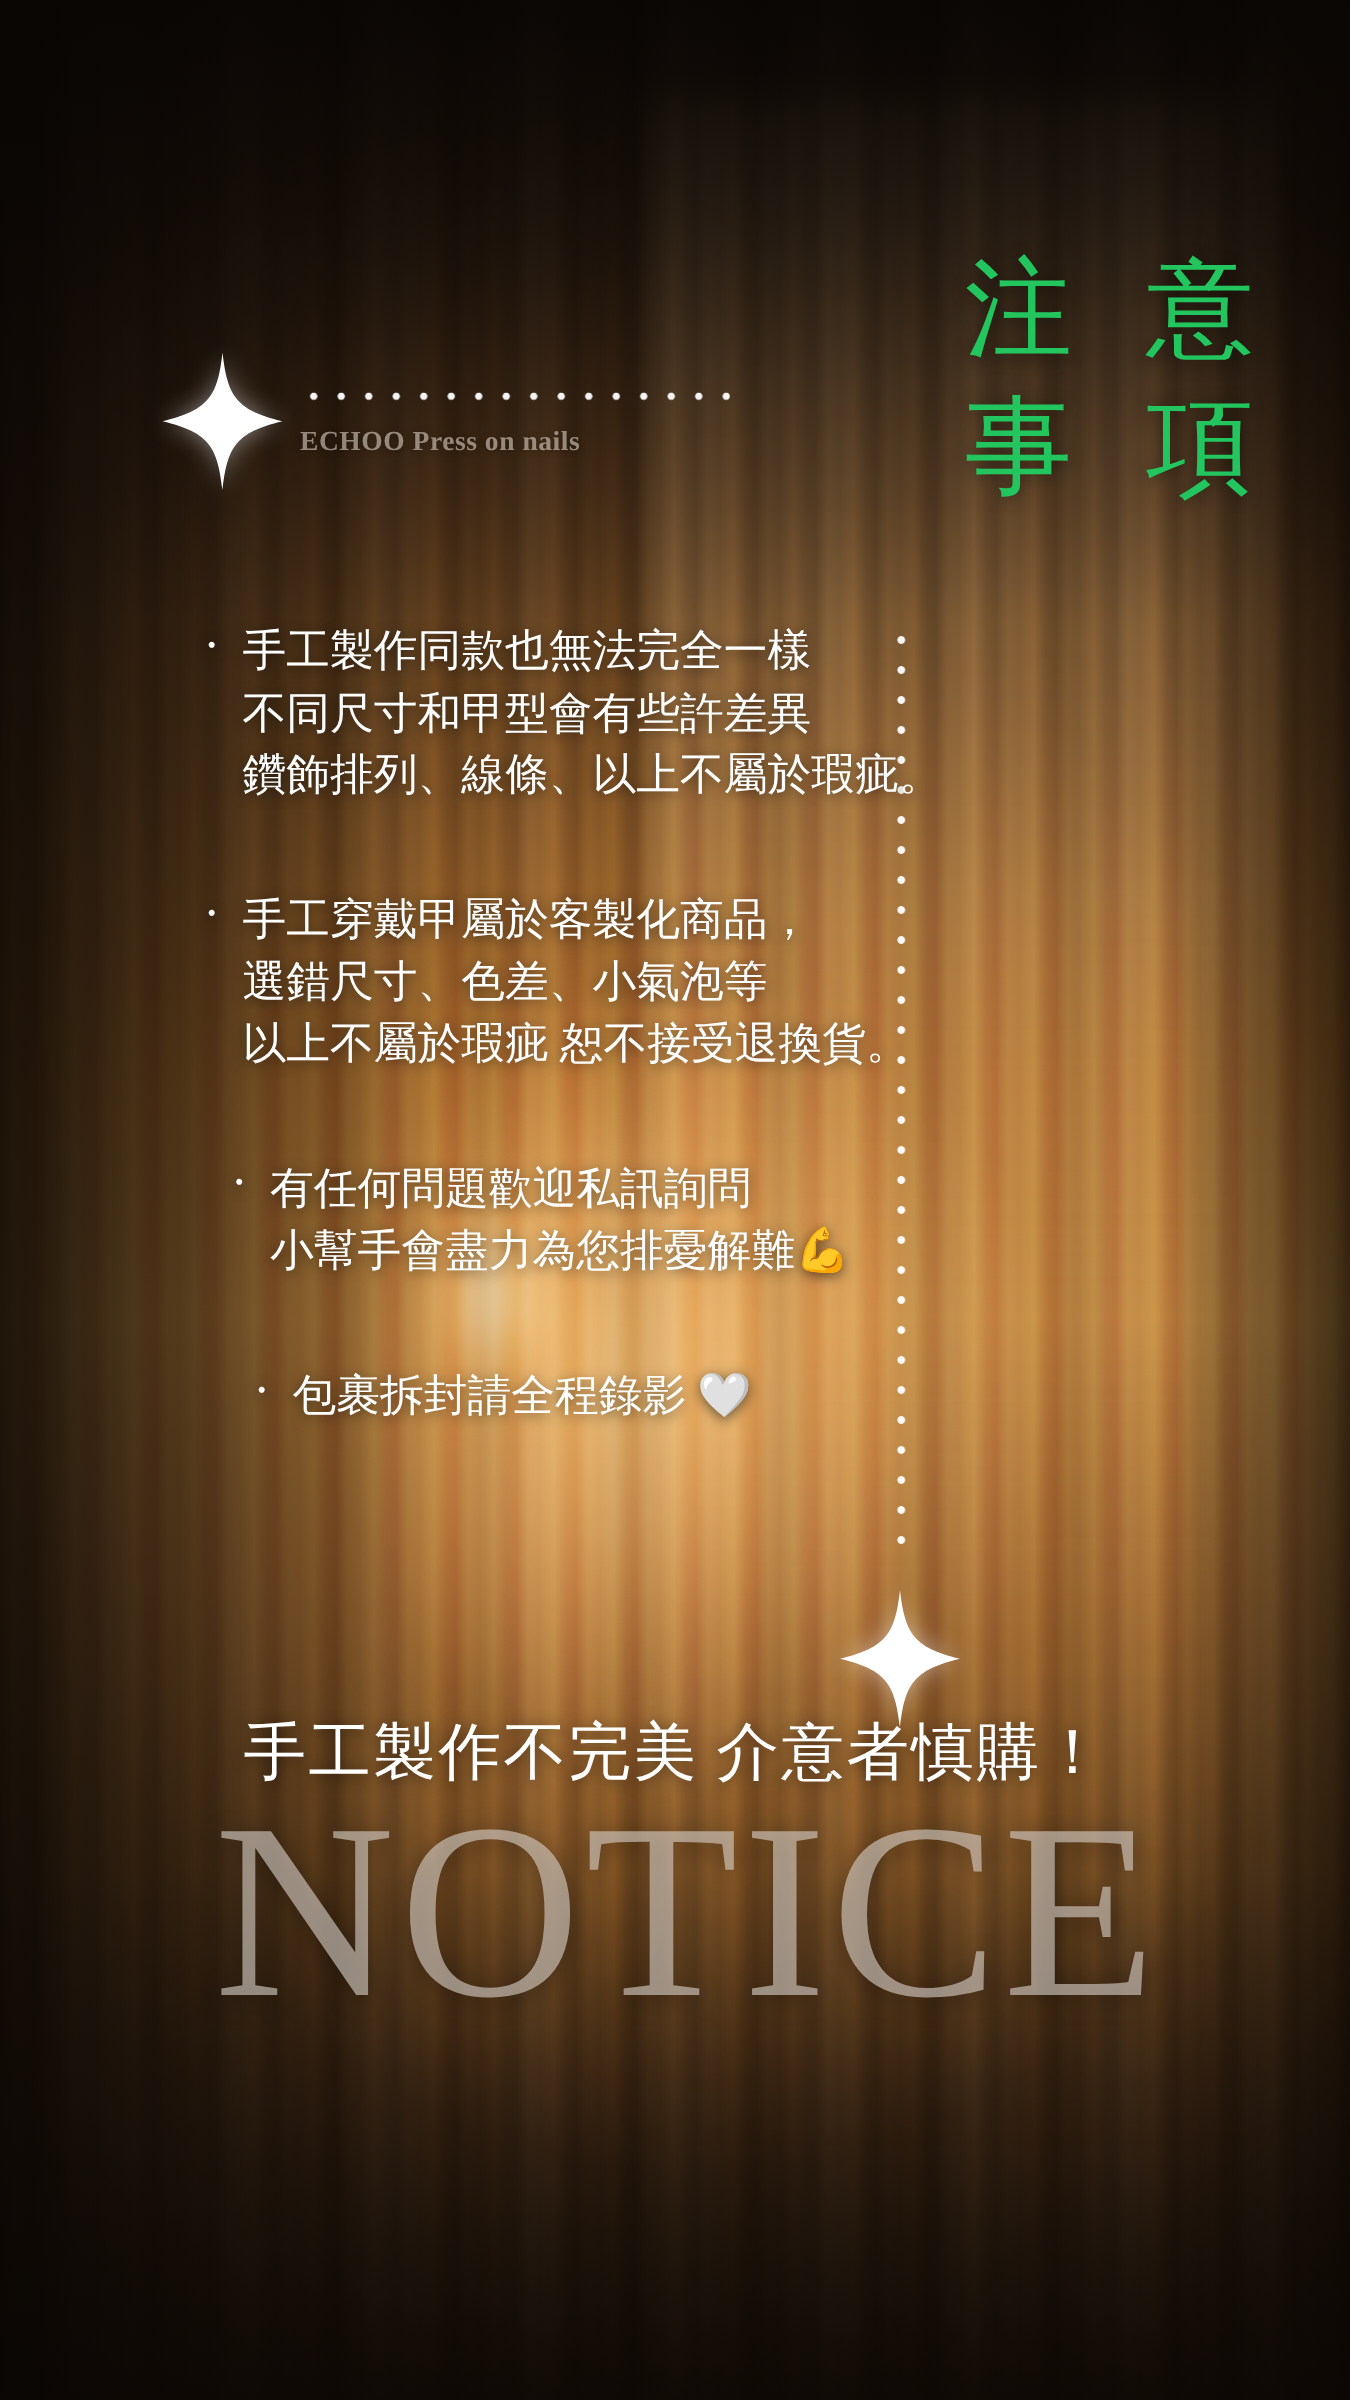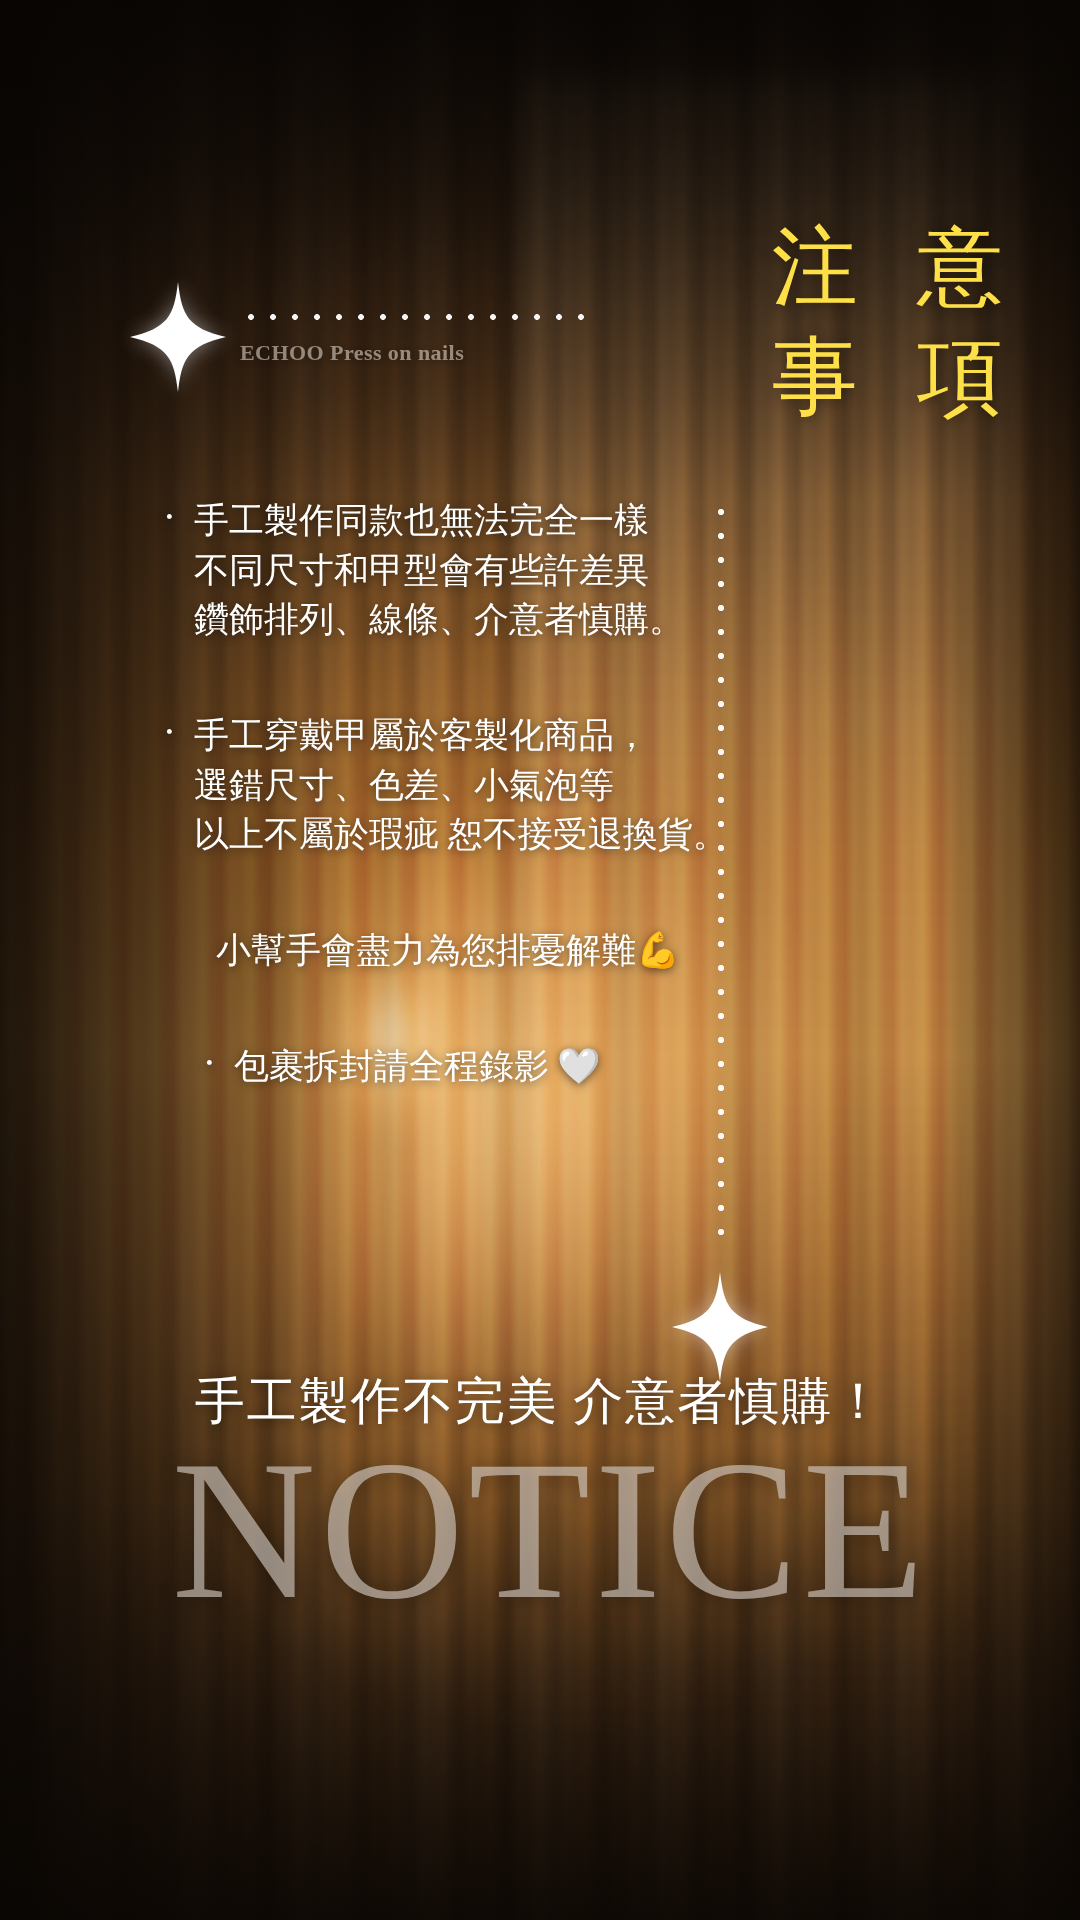--- a/index.html
+++ b/index.html
@@ -130,24 +130,23 @@
   
   .title-block {
     position: absolute;
     right: 58px;
     top: 192px;
     text-align: right;
     letter-spacing: 0.22em;
     line-height: 1.28;
     font-size: 86px;
     font-weight: 400;
-    color: #fde047;
+    color: #22c55e;
     text-shadow: 0 2px 14px rgba(0,0,0,0.45);
     font-family: "Liberation Serif", "DejaVu Serif", serif;
-    margin-top: 20px;
   }
   .title-line { display: block; white-space: nowrap; }
 
   
   .sparkle {
     position: absolute;
     color: #fff;
   }
   .sparkle svg { display: block; filter: drop-shadow(0 0 10px rgba(255,255,255,0.45)); }
   .sparkle-top { left: 130px; top: 282px; }
@@ -286,31 +285,32 @@
       <div class="brand-text">ECHOO Press on nails</div>
     </div>
 
     <div class="dot-line-v"></div>
 
     <div class="notes">
 
       <div class="note n1">
         <span class="note-line first"><span class="bullet">・</span><span>手工製作同款也無法完全一樣</span></span>
         <span class="note-line cont">不同尺寸和甲型會有些許差異</span>
-        <span class="note-line cont">鑽飾排列、線條、介意者慎購。</span>
+        <span class="note-line cont">鑽飾排列、線條、以上不屬於瑕疵。</span>
       </div>
 
       <div class="note n2">
         <span class="note-line first"><span class="bullet">・</span><span>手工穿戴甲屬於客製化商品，</span></span>
         <span class="note-line cont">選錯尺寸、色差、小氣泡等</span>
         <span class="note-line cont">以上不屬於瑕疵 恕不接受退換貨。</span>
       </div>
 
 
       <div class="note n4">
+        <span class="note-line first"><span class="bullet">・</span><span>有任何問題歡迎私訊詢問</span></span>
         <span class="note-line cont">小幫手會盡力為您排憂解難💪</span>
       </div>
 
       <div class="note n5">
         <span class="note-line first"><span class="bullet">・</span><span>包裹拆封請全程錄影 🤍</span></span>
       </div>
 
     </div>
 
     <div class="sparkle sparkle-bottom">

